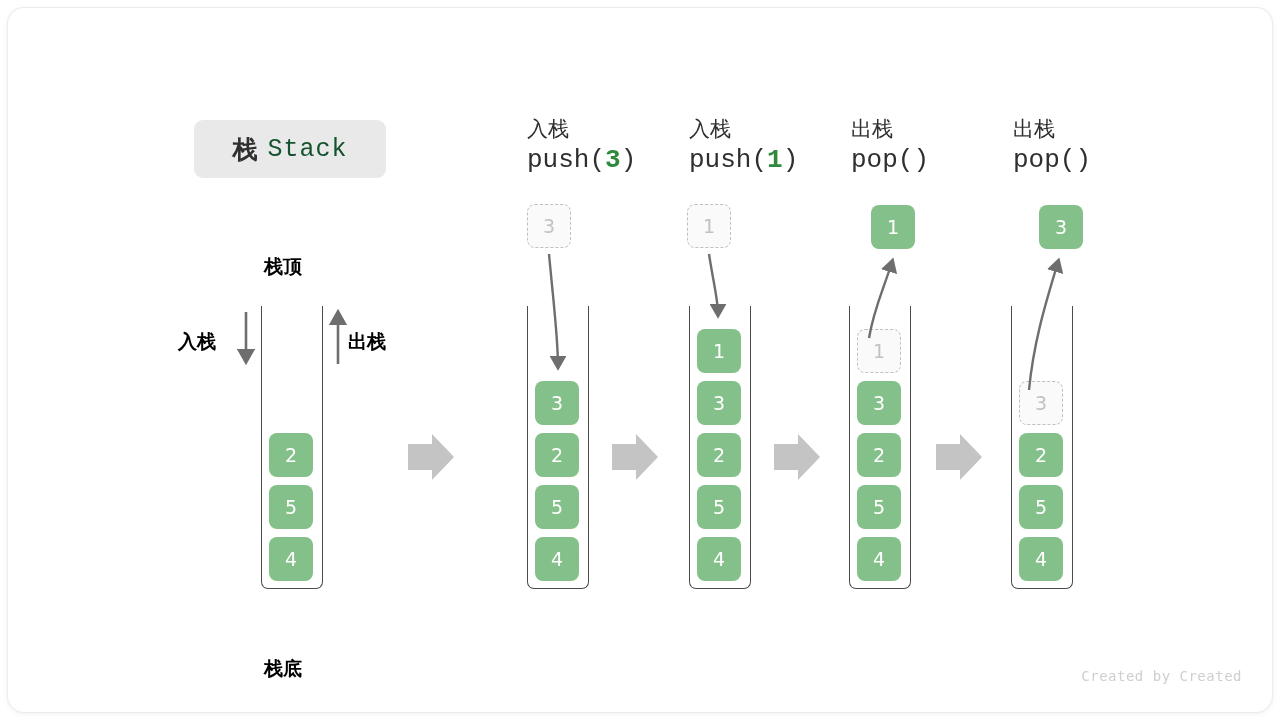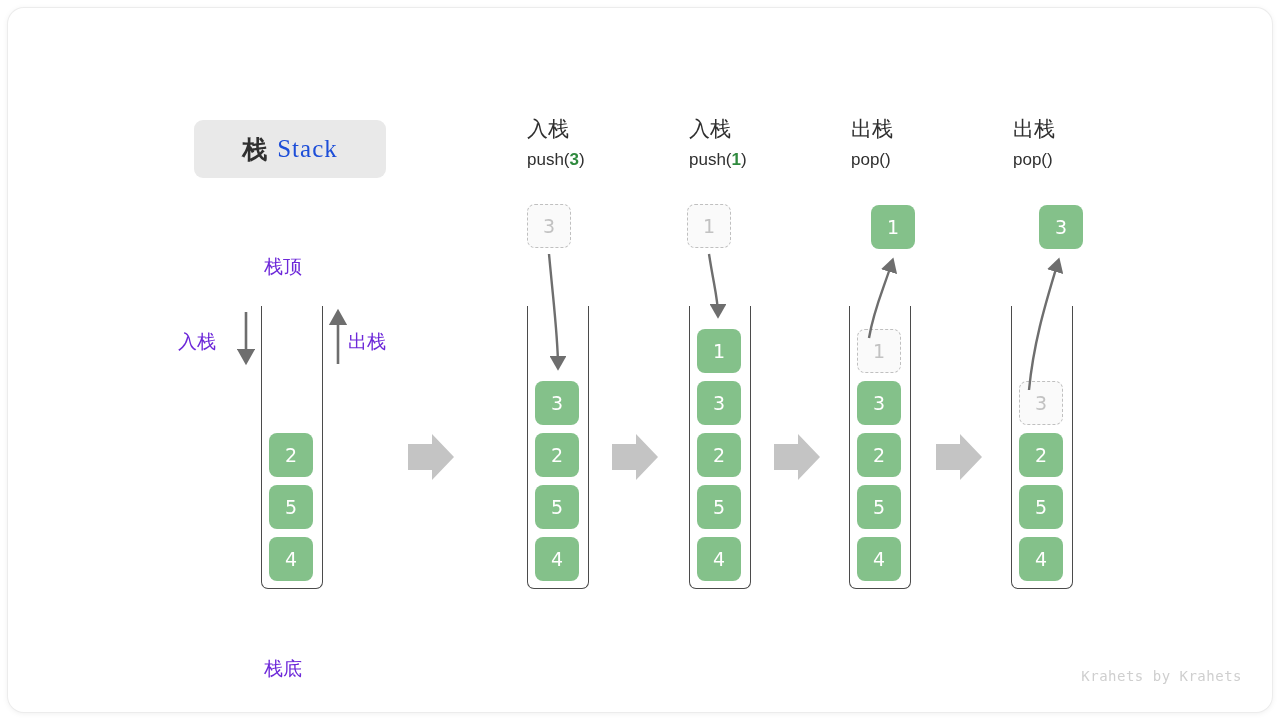--- a/index.html
+++ b/index.html
@@ -46,32 +46,32 @@
     justify-content: center;
     gap: 10px;
   }
   .title-cn {
     font-family: "DejaVu Sans", "Liberation Sans", sans-serif;
     font-size: 25px;
     font-weight: bold;
     color: #2f2f2f;
   }
   .title-en {
-    font-family: Liberation Serif, serif;
+    font-family: Liberation Mono, monospace;
     font-size: 25px;
-    color: #1d4ed8;
+    color: #14532d;
     letter-spacing: 1px;
   }
 
   
   .lbl-cn {
     position: absolute;
     font-size: 19px;
-    font-weight: normal;
-    color: #6d28d9;
+    font-weight: bold;
+    color: #000000;
     white-space: nowrap;
   }
 
   
   .col { position: absolute; top: 0; width: 120px; height: 720px; }
 
   .col-header {
     position: absolute;
     top: 106px;
     left: 0;
@@ -79,22 +79,22 @@
   }
   .col-header .hdr-cn {
     display: block;
     font-size: 21px;
     color: #2f2f2f;
     line-height: 30px;
     font-family: "DejaVu Sans", "Liberation Sans", sans-serif;
   }
   .col-header .hdr-code {
     display: block;
-    font-family: Liberation Sans, sans-serif;
-    font-size: 17px;
+    font-family: Liberation Mono, monospace;
+    font-size: 26px;
     color: #2f2f2f;
     line-height: 32px;
   }
   .hdr-code .arg { color: #2f8a3e; font-weight: bold; }
 
   
   .container-u {
     position: absolute;
     box-sizing: border-box;
     border-left: 1.6px solid #4b4b4b;
@@ -253,15 +253,15 @@
         <path d="M604,436 L628,436 L628,426 L650,449 L628,472 L628,462 L604,462 z" fill="#c4c4c4"></path>
       </g>
       <g>
         <path d="M766,436 L790,436 L790,426 L812,449 L790,472 L790,462 L766,462 z" fill="#c4c4c4"></path>
       </g>
       <g>
         <path d="M928,436 L952,436 L952,426 L974,449 L952,472 L952,462 L928,462 z" fill="#c4c4c4"></path>
       </g>
     </svg>
 
-    <div class="watermark">Krahets by Krahets</div>
+    <div class="watermark">Created by Created</div>
   </div>
 </div>
 
 </body></html>

